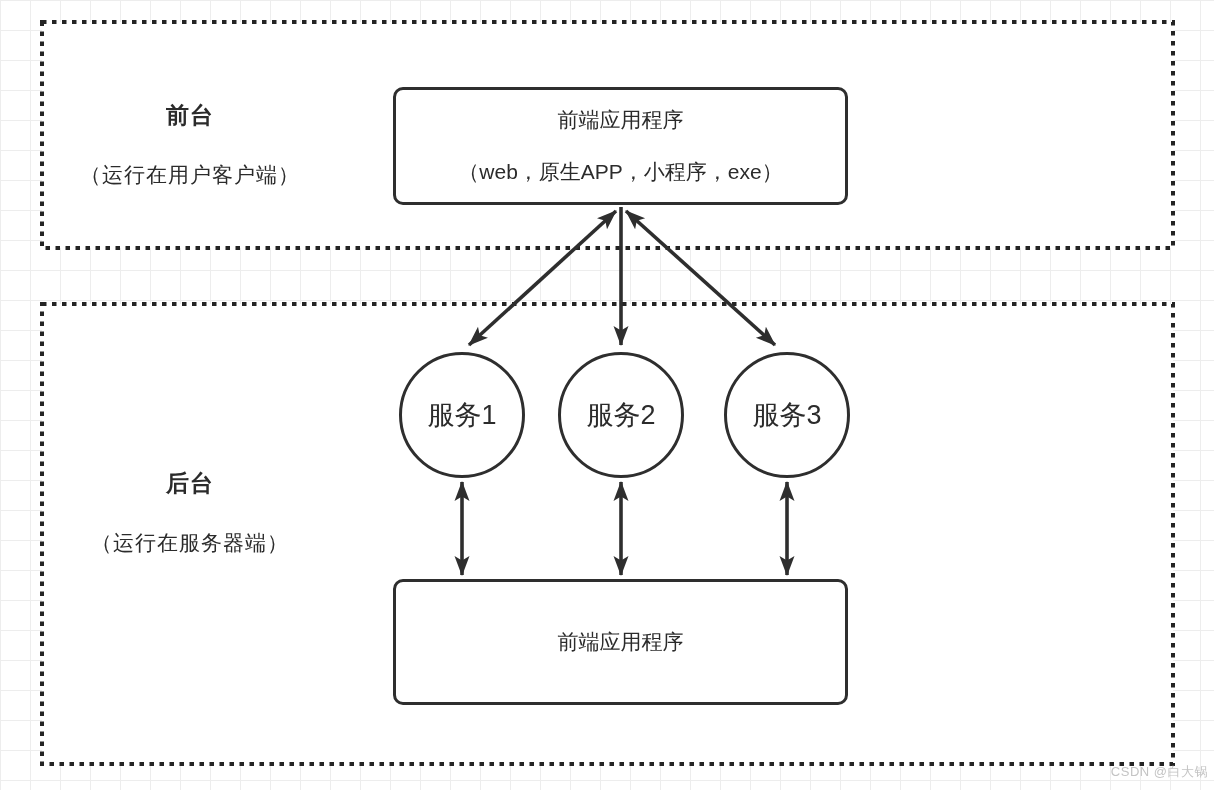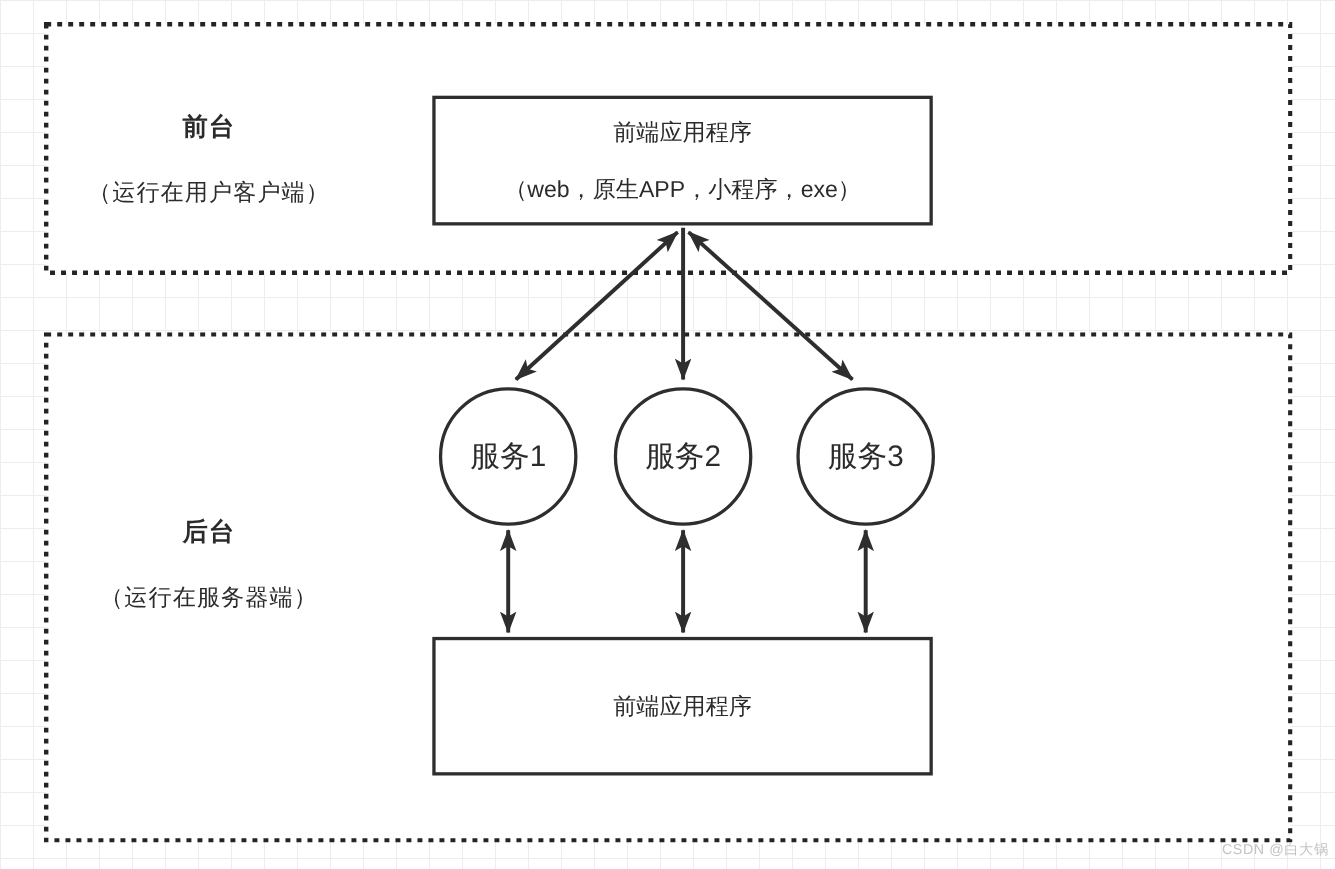--- a/index.html
+++ b/index.html
@@ -21,21 +21,21 @@
   .zone-label { position:absolute; width:310px; text-align:center; }
   .zone-label-front { left:35px; top:100px; }
   .zone-label-back  { left:35px; top:468px; }
   .zl-title { font-size:23px; font-weight:bold; letter-spacing:1px; }
   .zl-sub   { font-size:21px; margin-top:30px; letter-spacing:1px; }
 
   .arrows { position:absolute; left:0; top:0; pointer-events:none; }
 
   .node-box {
     position:absolute; box-sizing:border-box; background:#ffffff;
-    border:3px solid #2e2e2e; border-radius:0;
+    border:3px solid #2e2e2e; border-radius:10px;
     display:flex; flex-direction:column; justify-content:center; align-items:center;
     gap:24px; font-size:21px; text-align:center;
   }
   .node-box-top    { left:393px; top:87px;  width:455px; height:118px; }
   .node-box-bottom { left:393px; top:579px; width:455px; height:126px; }
 
   .service-circle {
     position:absolute; box-sizing:border-box; width:126px; height:126px;
     background:#ffffff; border:3px solid #2e2e2e; border-radius:50%;
     display:flex; align-items:center; justify-content:center; font-size:27px;

